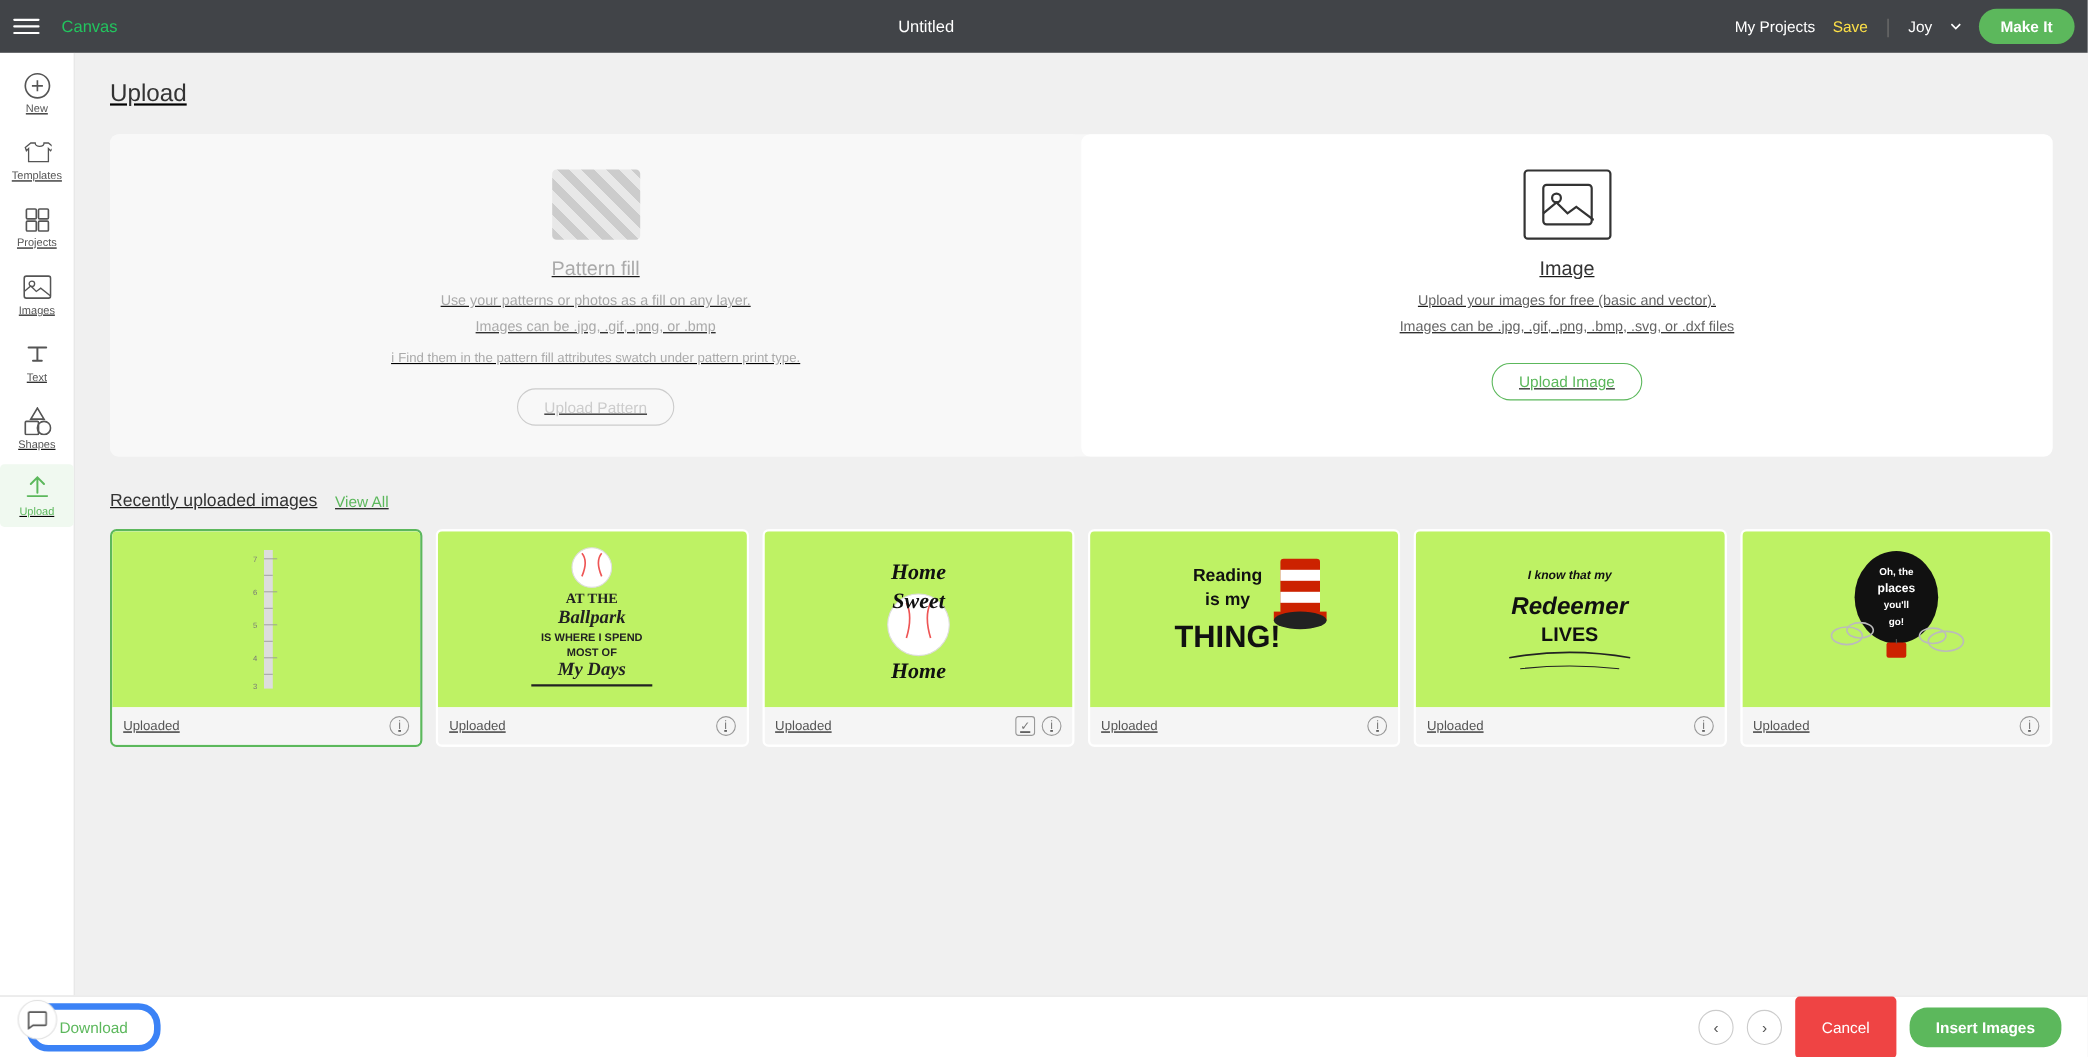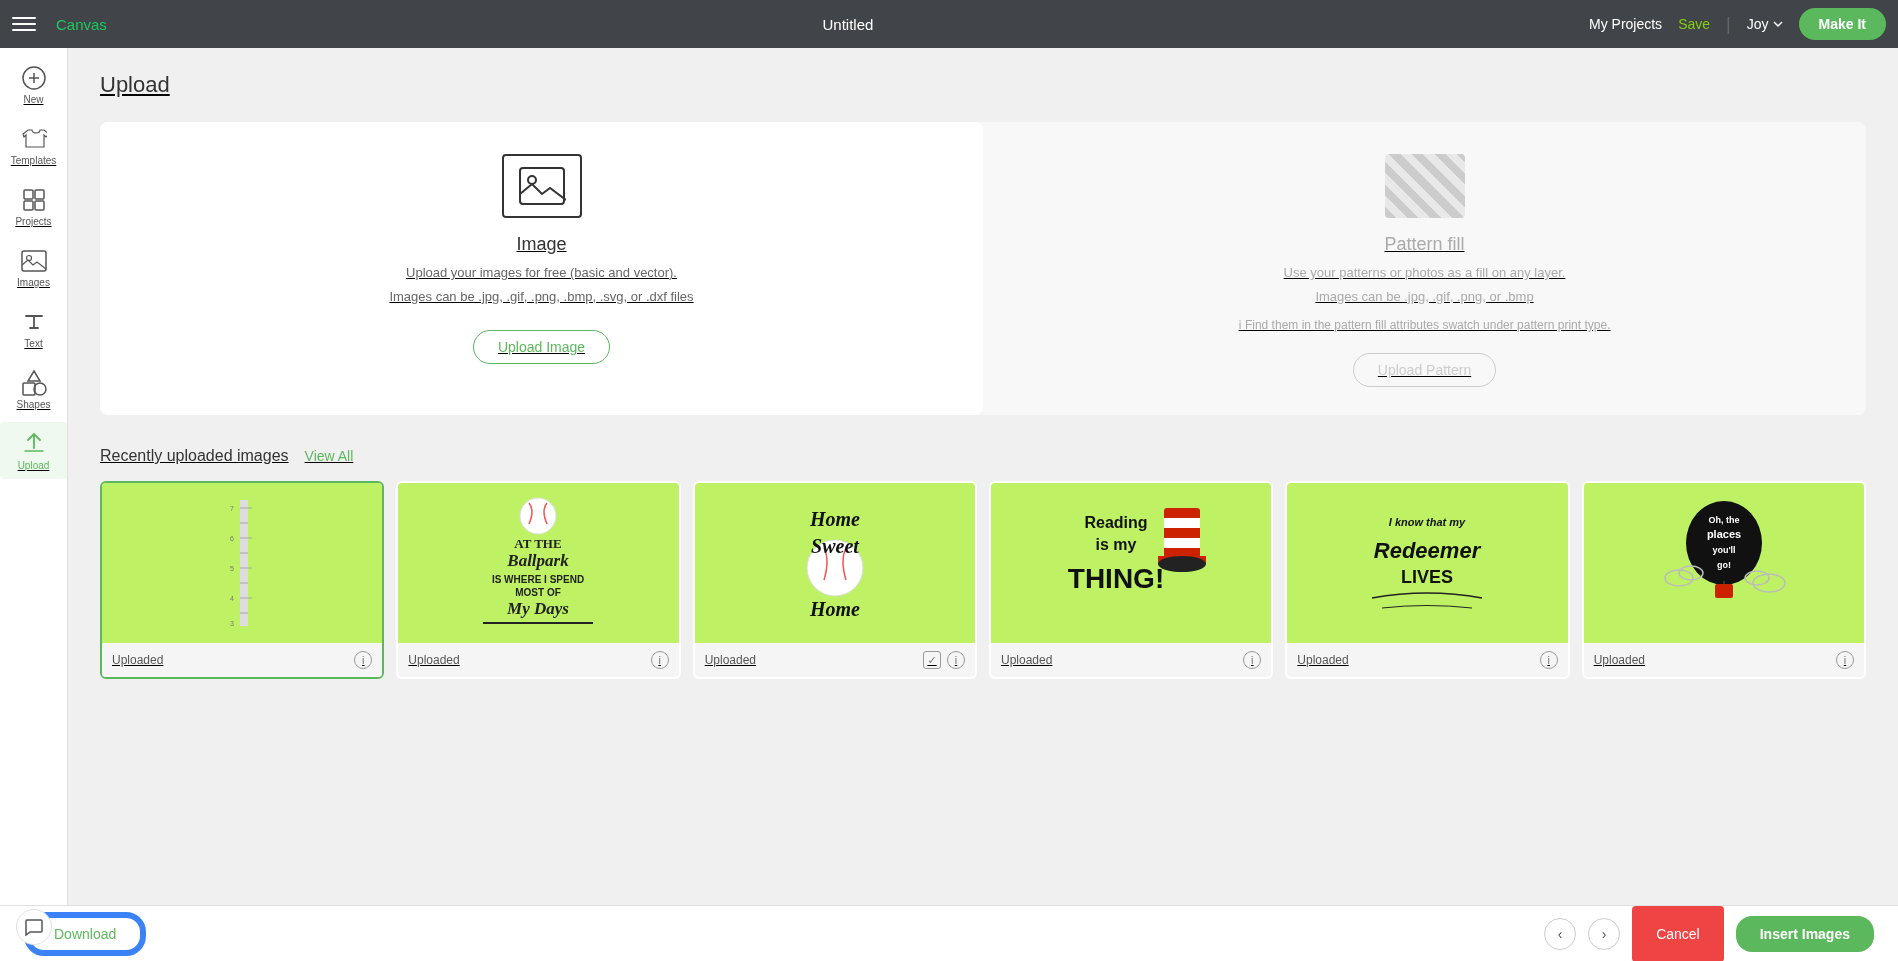--- a/index.html
+++ b/index.html
@@ -47,34 +47,34 @@
       align-items: center;
       gap: 16px;
     }
     .header-my-projects {
       color: #fff;
       font-size: 14px;
       cursor: pointer;
       text-decoration: none;
     }
     .header-save {
-      color: #84cc16;
+      color: #fde047;
       font-size: 14px;
       cursor: pointer;
     }
     .header-divider {
       color: #666;
       font-size: 18px;
     }
     .header-user {
       color: #fff;
       font-size: 14px;
       display: flex;
       align-items: center;
-      gap: 4px;
+      gap: 16px;
       cursor: pointer;
     }
     .header-make-it {
       background: #5cb85c;
       color: #fff;
       border: none;
       border-radius: 20px;
       padding: 8px 20px;
       font-size: 14px;
       font-weight: 600;
@@ -525,41 +525,41 @@
     </div>
 
   </div>
 
   <div class="content-area">
 
     <h1 class="upload-title">Upload</h1>
 
     <div class="upload-types">
 
+      <div class="upload-type-card pattern-card">
+        <div class="pattern-icon-box"></div>
+        <div class="upload-type-name" style="color:#aaa;">Pattern fill</div>
+        <div class="upload-type-desc dimmed">Use your patterns or photos as a fill on any layer.</div>
+        <div class="upload-type-desc dimmed">Images can be .jpg, .gif, .png, or .bmp</div>
+        <div class="upload-pattern-note">ℹ Find them in the pattern fill attributes swatch under pattern print type.</div>
+        <button class="upload-btn dimmed">Upload Pattern</button>
+      </div>
+
       <div class="upload-type-card image-card">
         <div class="upload-icon-box">
           <svg width="48" height="40" viewBox="0 0 48 40">
               <rect x="2" y="2" width="44" height="36" rx="3" stroke="#333" stroke-width="2" fill="none"></rect>
               <circle cx="14" cy="14" r="4" stroke="#333" stroke-width="2" fill="none"></circle>
               <path d="M2 28l12-10 10 10 8-6 16 12" stroke="#333" stroke-width="2" fill="none"></path>
             </svg>
         </div>
         <div class="upload-type-name">Image</div>
         <div class="upload-type-desc">Upload your images for free (basic and vector).</div>
         <div class="upload-type-desc">Images can be .jpg, .gif, .png, .bmp, .svg, or .dxf files</div>
         <button class="upload-btn">Upload Image</button>
-      </div>
-
-      <div class="upload-type-card pattern-card">
-        <div class="pattern-icon-box"></div>
-        <div class="upload-type-name" style="color:#aaa;">Pattern fill</div>
-        <div class="upload-type-desc dimmed">Use your patterns or photos as a fill on any layer.</div>
-        <div class="upload-type-desc dimmed">Images can be .jpg, .gif, .png, or .bmp</div>
-        <div class="upload-pattern-note">ℹ Find them in the pattern fill attributes swatch under pattern print type.</div>
-        <button class="upload-btn dimmed">Upload Pattern</button>
       </div>
 
     </div>
 
     <div class="recently-section">
       <div class="recently-header">
         <span class="recently-title">Recently uploaded images</span>
         <a class="view-all-link">View All</a>
       </div>
 

